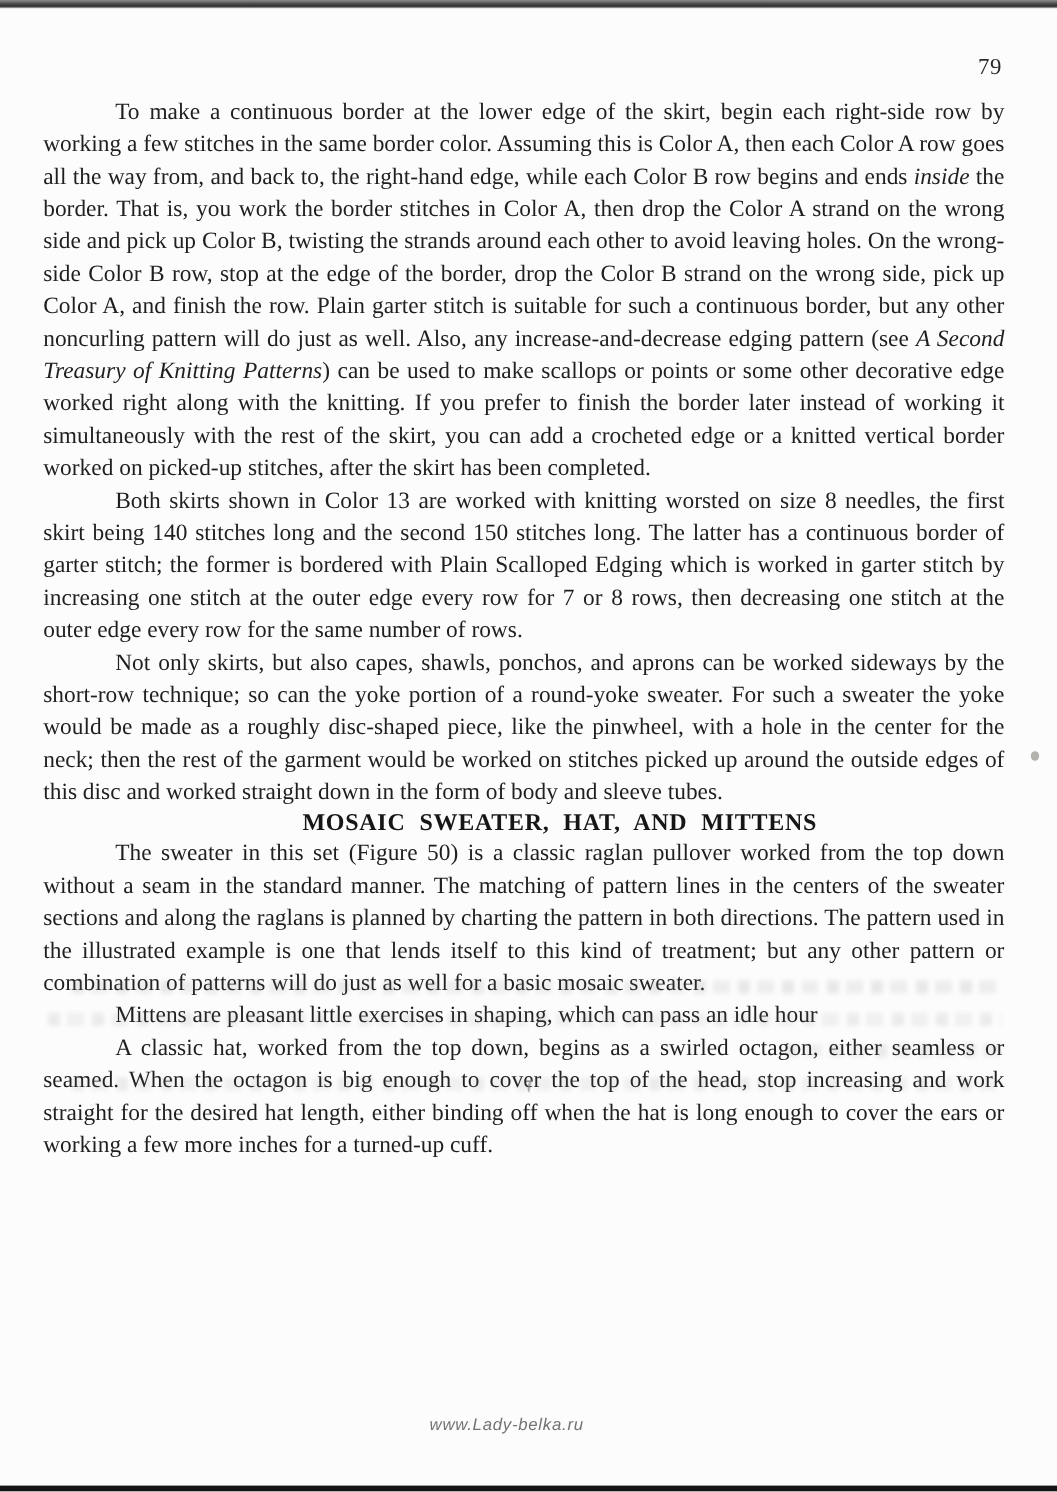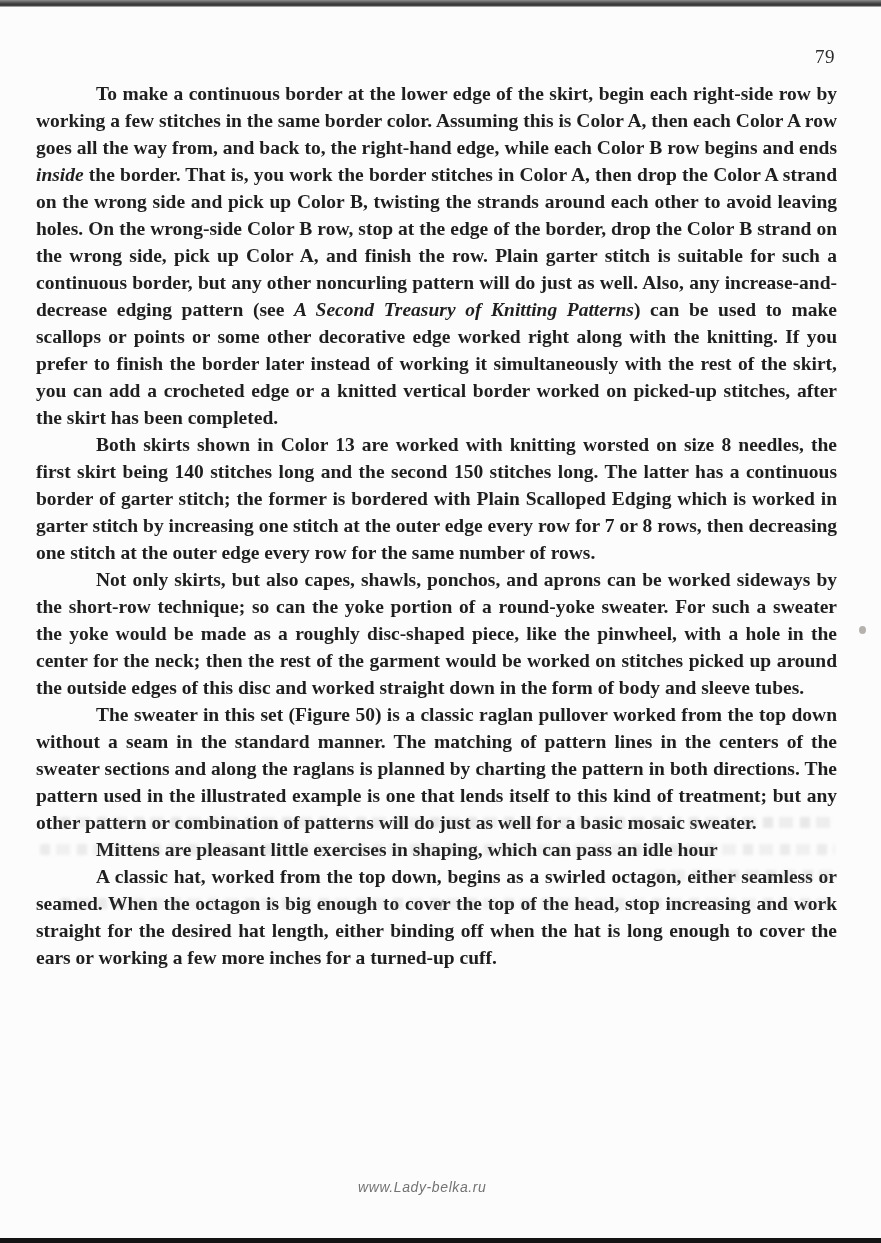--- a/index.html
+++ b/index.html
@@ -41,21 +41,20 @@
     left: 36px;
     width: 801px;
     color: #1f1f1f;
     font-size: 19.5px;
     line-height: 27px;
     text-align: justify;
   }
   .content p {
     margin: 0;
     text-indent: 60px;
-    font-weight: bold;
   }
   .content p em {
     font-style: italic;
   }
   .section-heading {
     text-align: center;
     font-weight: bold;
     font-size: 20px;
     line-height: 24px;
     letter-spacing: 0.6px;
@@ -118,20 +117,21 @@
 <body style="background: rgb(252, 252, 252);">
 
 <div class="scan-edge-top"></div>
 
 <div class="page-number">79</div>
 
 <div class="content" style="color: rgb(31, 31, 31);">
   <p><span>To make a continuous border at the lower edge of the skirt, begin each right-side row by working a few stitches in the same border color. Assuming this is Color A, then each Color A row goes all the way from, and back to, the right-hand edge, while each Color B row begins and ends </span><em>inside</em><span> the border. That is, you work the border stitches in Color A, then drop the Color A strand on the wrong side and pick up Color B, twisting the strands around each other to avoid leaving holes. On the wrong-side Color B row, stop at the edge of the border, drop the Color B strand on the wrong side, pick up Color A, and finish the row. Plain garter stitch is suitable for such a continuous border, but any other noncurling pattern will do just as well. Also, any increase-and-decrease edging pattern (see </span><em>A Second Treasury of Knitting Patterns</em><span>) can be used to make scallops or points or some other decorative edge worked right along with the knitting. If you prefer to finish the border later instead of working it simultaneously with the rest of the skirt, you can add a crocheted edge or a knitted vertical border worked on picked-up stitches, after the skirt has been completed.</span></p>
   <p><span>Both skirts shown in Color 13 are worked with knitting worsted on size 8 needles, the first skirt being 140 stitches long and the second 150 stitches long. The latter has a continuous border of garter stitch; the former is bordered with Plain Scalloped Edging which is worked in garter stitch by increasing one stitch at the outer edge every row for 7 or 8 rows, then decreasing one stitch at the outer edge every row for the same number of rows.</span></p>
   <p><span>Not only skirts, but also capes, shawls, ponchos, and aprons can be worked sideways by the short-row technique; so can the yoke portion of a round-yoke sweater. For such a sweater the yoke would be made as a roughly disc-shaped piece, like the pinwheel, with a hole in the center for the neck; then the rest of the garment would be worked on stitches picked up around the outside edges of this disc and worked straight down in the form of body and sleeve tubes.</span></p>
+  <p class="section-heading">MOSAIC SWEATER, HAT, AND MITTENS</p>
   <p><span>The sweater in this set (Figure 50) is a classic raglan pullover worked from the top down without a seam in the standard manner. The matching of pattern lines in the centers of the sweater sections and along the raglans is planned by charting the pattern in both directions. The pattern used in the illustrated example is one that lends itself to this kind of treatment; but any other pattern or combination of patterns will do just as well for a basic mosaic sweater.</span></p>
   <p><span>Mittens are pleasant little exercises in shaping, which can pass an idle hour</span></p>
   <p><span>A classic hat, worked from the top down, begins as a swirled octagon, either seamless or seamed. When the octagon is big enough to cover the top of the head, stop increasing and work straight for the desired hat length, either binding off when the hat is long enough to cover the ears or working a few more inches for a turned-up cuff.</span></p>
 </div>
 
 <div class="ghost ghost-1"></div>
 <div class="ghost ghost-2"></div>
 <div class="ghost ghost-3"></div>
 <div class="ghost ghost-4"></div>
 

